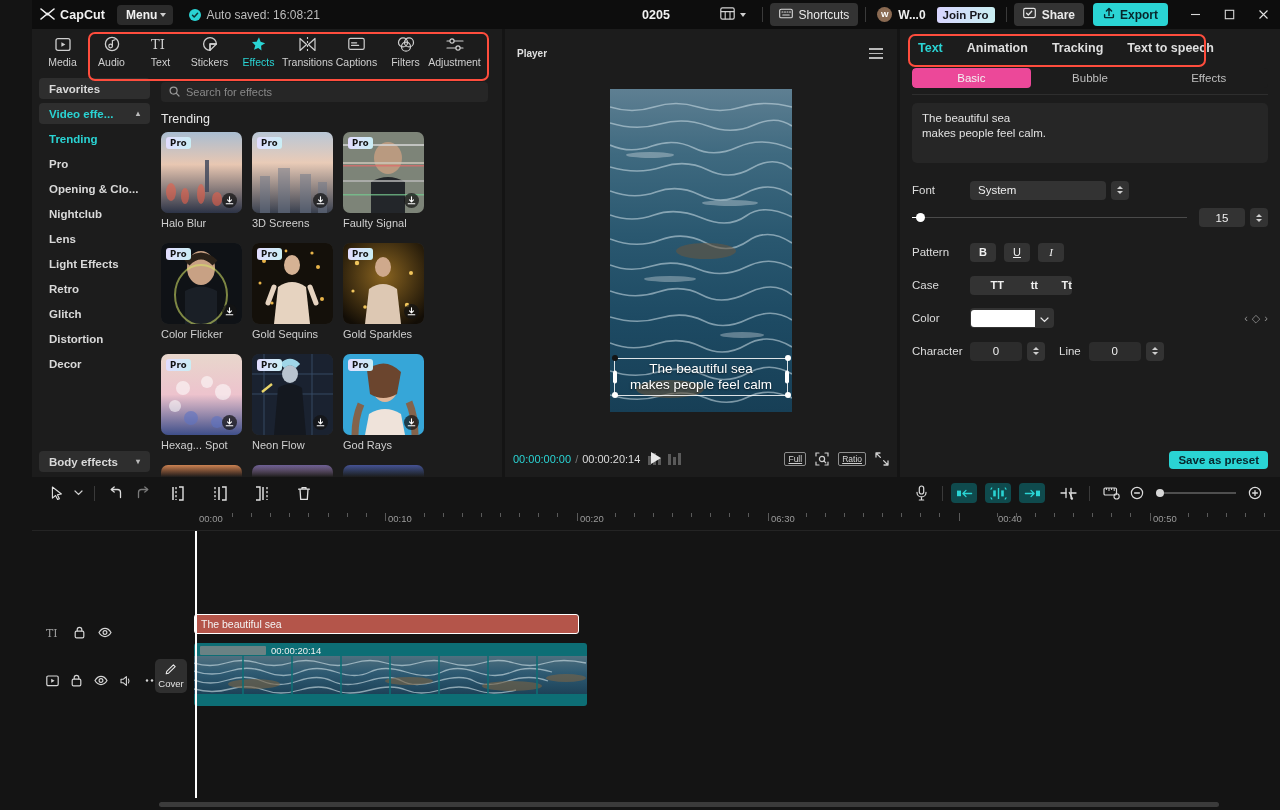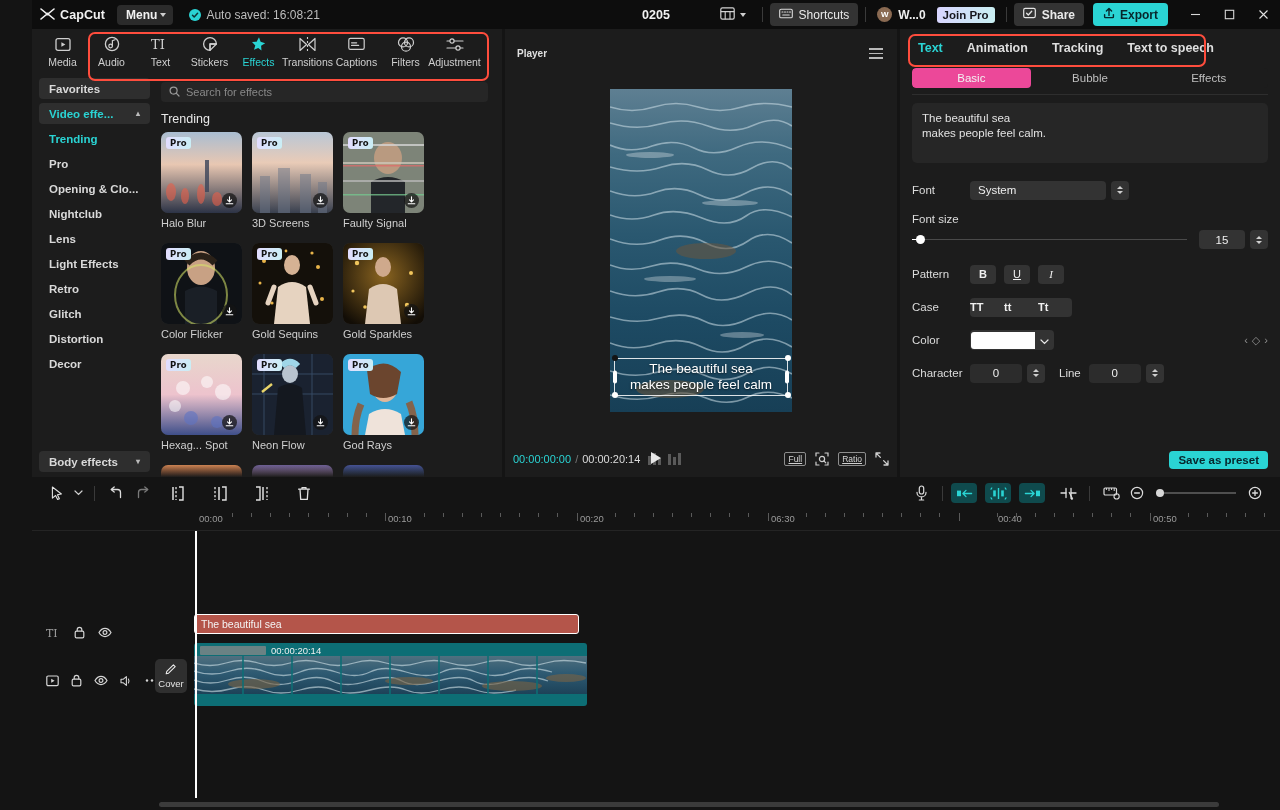--- a/index.html
+++ b/index.html
@@ -216,21 +216,21 @@
   .sarr.up{border-bottom:3.5px solid #cfcfcf;} .sarr.dn{border-top:3.5px solid #cfcfcf;}
   .fs-label{ margin: 10px 12px 0 12px; font-size:11.5px; color:#dcdcdc;}
   .fs-row{ display:flex; align-items:center; margin: 5px 12px 0 12px;}
   .slider{ flex:1; height:14px; position:relative; display:flex; align-items:center; margin-right:12px;}
   .strack{ position:absolute; left:0; right:0; height:1.5px; background:#4a4a4a;}
   .sfill{ position:absolute; left:0; width:8px; height:1.5px; background:#fff;}
   .sknob{ position:absolute; left:4px; width:9px;height:9px;border-radius:50%;background:#fff;}
   .numbox{ width:46px;height:19px;background:#333;border-radius:4px;display:flex;align-items:center;justify-content:center;font-size:11.5px;color:#efefef;}
   .pbtn{ width:26px;height:19px;background:#333;border-radius:4px;display:flex;align-items:center;justify-content:center;font-size:11px;color:#f0f0f0;cursor:pointer;margin-right:8px;}
   .casegrp{ height:19px;background:#333;border-radius:4px;display:flex;align-items:center;}
-  .caseb{ width:34px;text-align:left;font-size:11px;color:#f0f0f0;cursor:pointer;font-weight:700;}
+  .caseb{ width:34px;text-align:right;font-size:11px;color:#f0f0f0;cursor:pointer;font-weight:700;}
   .colorsel{ width:64px;height:17px;background:#fff;border-radius:3px 0 0 3px; }
   .colorwrap{ display:flex;align-items:center;background:#333;border-radius:4px;padding:1px 5px 1px 1px;cursor:pointer;}
   .kfnav{ margin-left:auto; display:flex; align-items:center; gap:4px; color:#8e8e8e; font-size:11px;}
   .numbox2{ width:52px;height:19px;background:#2c2c2c;border-radius:4px;display:flex;align-items:center;justify-content:center;font-size:11.5px;color:#efefef;}
   .rp-foot{ margin-top:auto; height:34px; display:flex; align-items:center; justify-content:flex-end; padding-right:12px;}
   .preset-btn{ background:#2ad4d4;color:#06272c;font-size:11.5px;font-weight:700;border-radius:4px;padding:3px 9px;cursor:pointer;}
 
   
   .tl { flex:1; display:flex; flex-direction:column; background:#141414; min-height:0; }
   .tl-tools { height:32px; flex:0 0 32px; display:flex; align-items:center; padding:0 12px; }
@@ -902,21 +902,20 @@
 
       <div class="row" style="margin-top:14px;">
         <span class="rlab">Font</span>
         <span class="select">System</span>
         <span class="stepper">
           <i class="sarr up"></i>
           <i class="sarr dn"></i>
         </span>
       </div>
 
-      <div class="fs-label">Font size</div>
       <div class="fs-row">
         <span class="slider">
           <i class="strack"></i>
           <i class="sfill"></i>
           <i class="sknob"></i>
         </span>
         <span class="numbox">15</span>
         <span class="stepper">
           <i class="sarr up"></i>
           <i class="sarr dn"></i>

